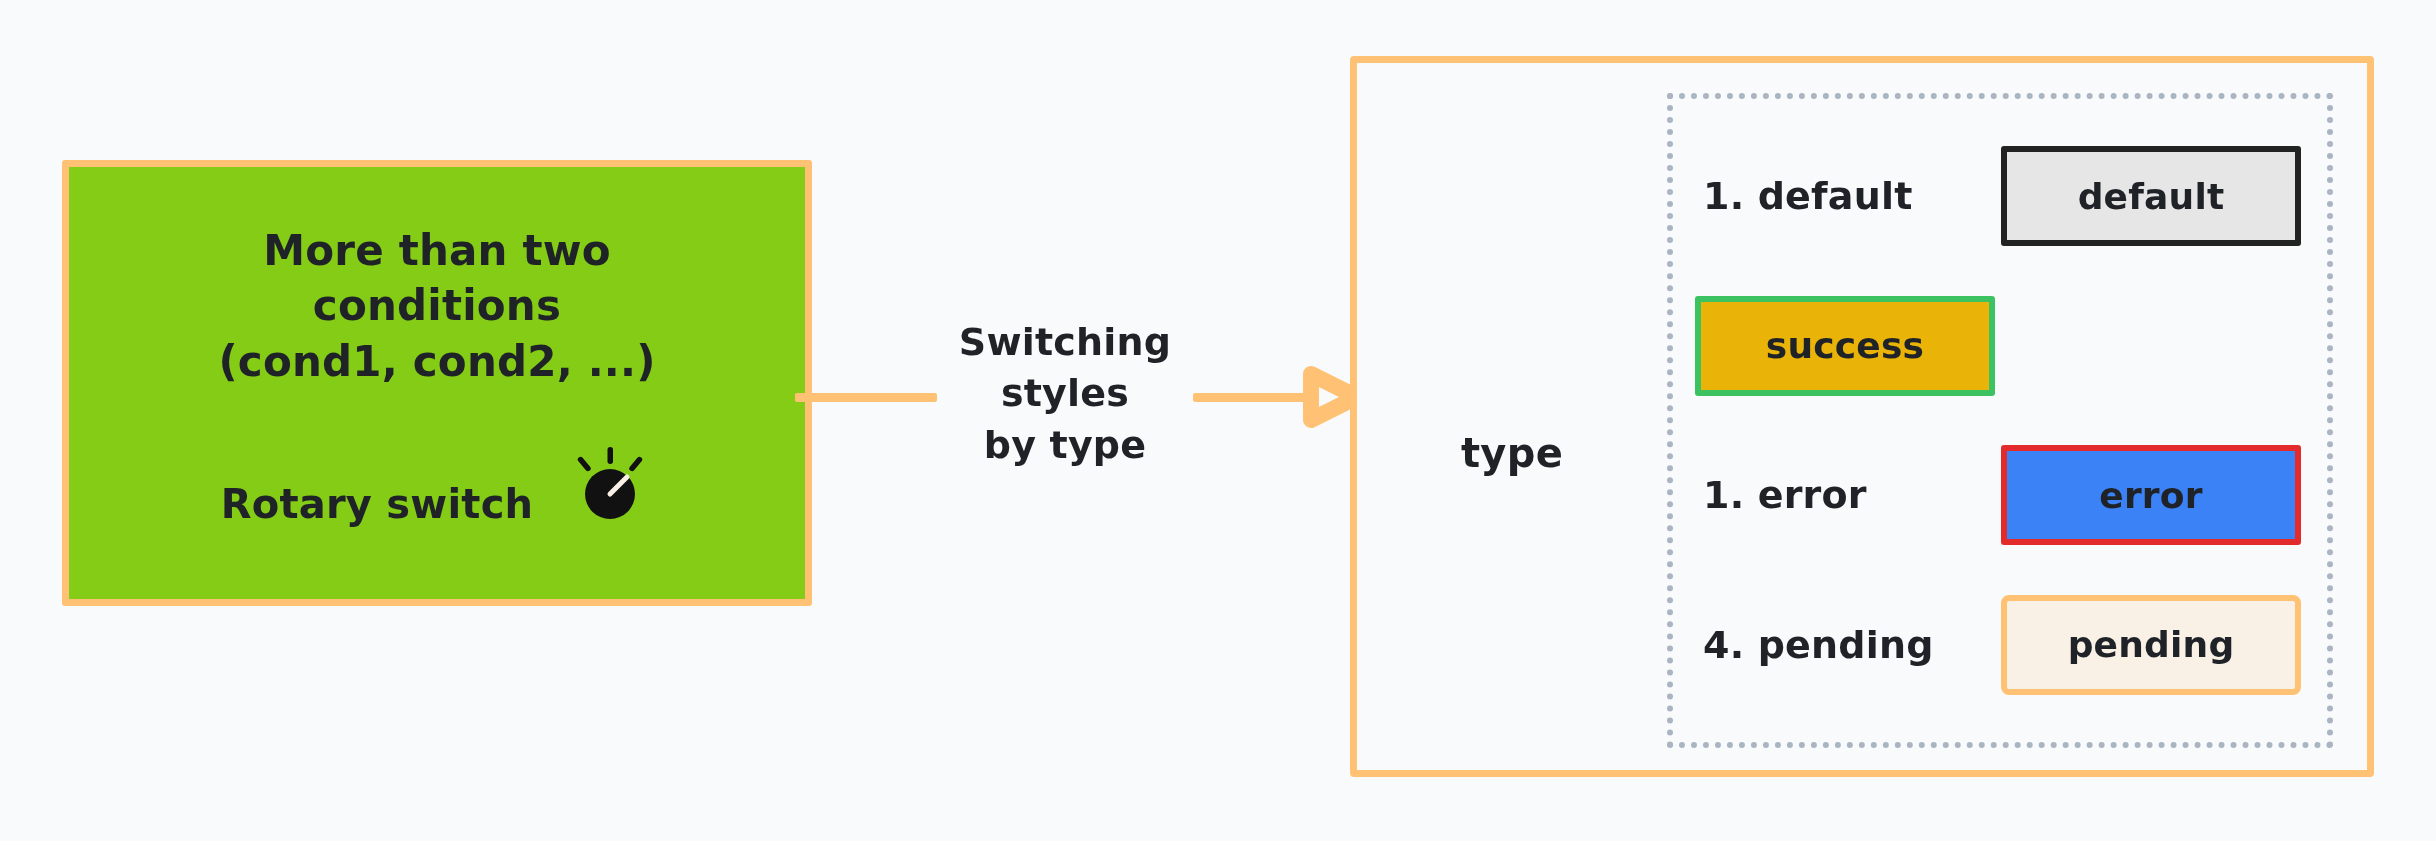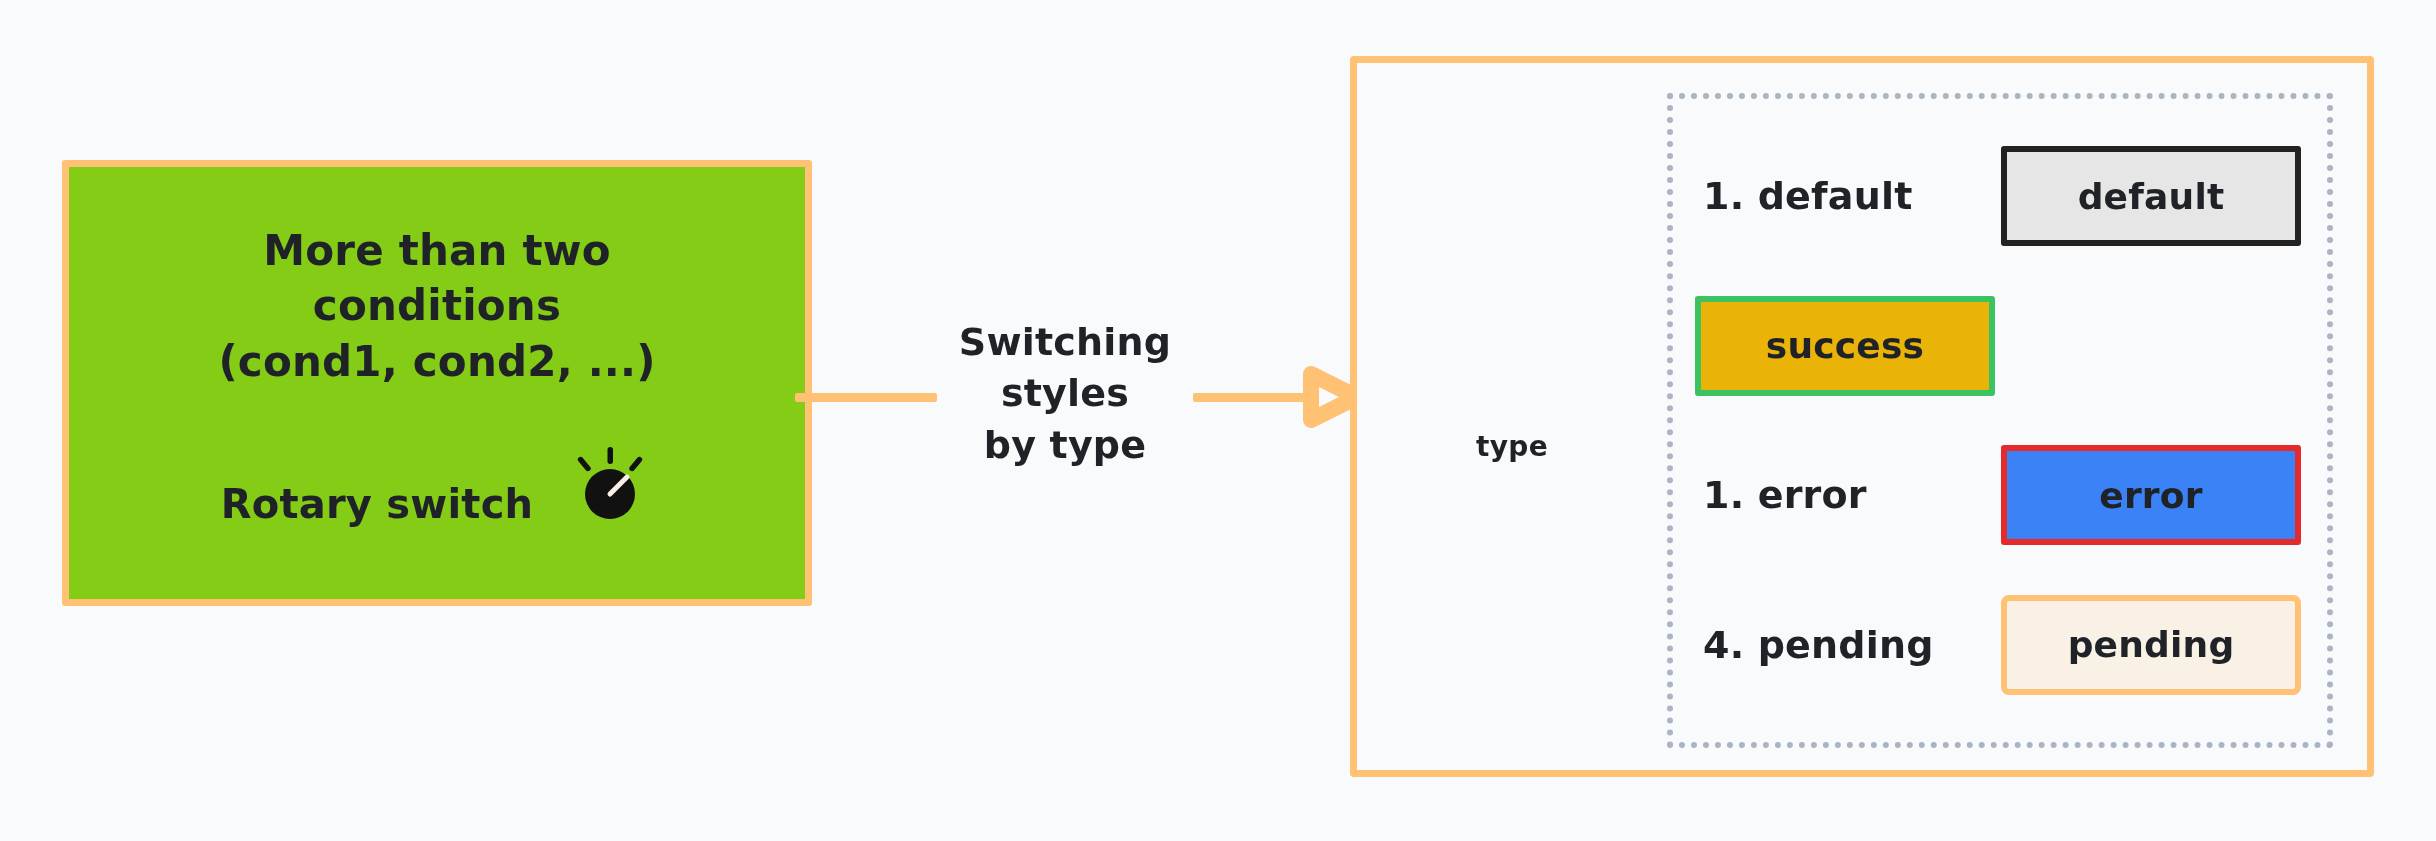--- a/index.html
+++ b/index.html
@@ -108,21 +108,21 @@
     background: #F8FAFC;
     border: 7px solid #FFC173;
     border-radius: 4px;
   }
   .type-label {
     position: absolute;
     left: 40px;
     top: 367px;
     width: 230px;
     text-align: center;
-    font-size: 28px;
+    font-size: 40px;
     font-weight: 700;
     color: #1F2328;
     letter-spacing: 0.3px;
   }
 
   .dotted-box {
     position: absolute;
     left: 310px;
     top: 30px;
     width: 666px;

